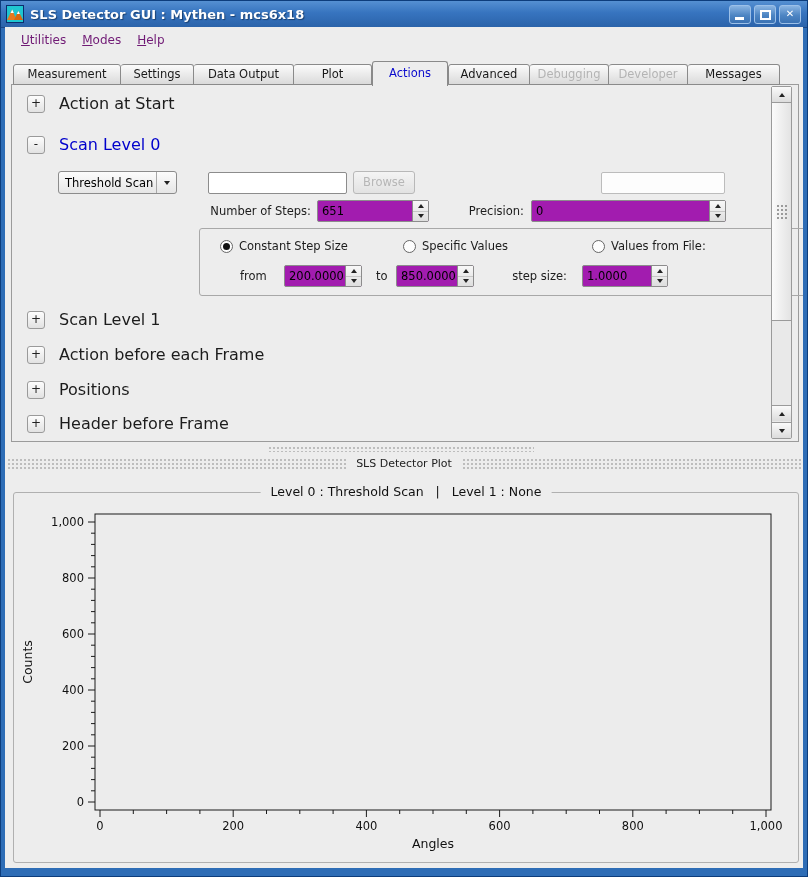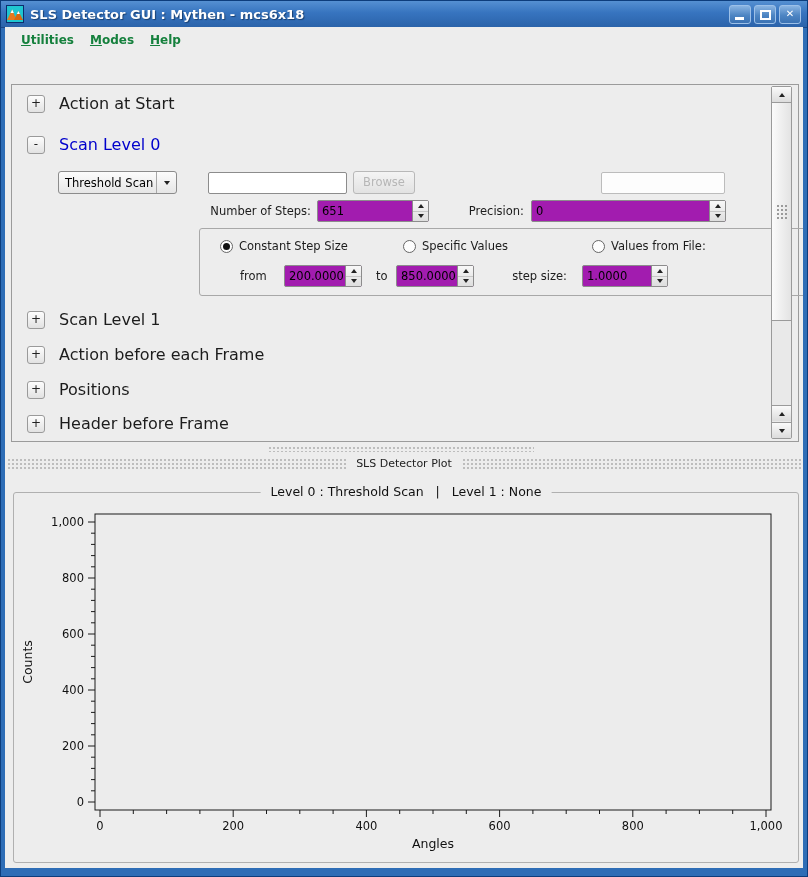--- a/index.html
+++ b/index.html
@@ -12,21 +12,21 @@
   .title{color:#fff;font-size:13px;font-weight:bold;text-shadow:1px 1px 1px #1a4070;white-space:nowrap;}
   .winbtns{margin-left:auto;display:flex;gap:3px;margin-right:6px;}
   .wbtn{width:20px;height:17px;border:1px solid #9cc0e8;border-radius:3px;
     background:linear-gradient(180deg,#8ab4e2 0%,#4d85c3 55%,#3a72b4 100%);
     position:relative;color:#fff;font-size:10px;font-weight:bold;text-align:center;line-height:16px;}
   .glyph-min{position:absolute;left:5px;bottom:3px;width:9px;height:3px;background:#fff;}
   .glyph-max{position:absolute;left:5px;top:4px;width:7px;height:6px;border:2px solid #fff;}
   
   .content{position:absolute;left:4px;top:26px;width:798px;height:841px;background:#ededed;overflow:hidden;}
   .menubar{position:absolute;left:0;top:0;width:100%;height:26px;display:flex;align-items:center;padding-left:8px;box-sizing:border-box;}
-  .menu-item{display:inline-block;font-size:12px;color:#15803d;padding:4px 8px;font-weight:bold;}
+  .menu-item{display:inline-block;font-size:12px;color:#701a75;padding:4px 8px;}
   .menu-item::first-letter{text-decoration:underline;}
   
   .tabrow{position:absolute;left:8px;top:34px;height:24px;display:flex;align-items:flex-end;z-index:3;}
   .tab{box-sizing:border-box;height:21px;border:1px solid #8a8a8a;border-left-width:0;
     background:linear-gradient(180deg,#fbfbfb,#dadada);font-size:11.5px;color:#1a1a1a;
     text-align:center;line-height:19px;border-radius:3px 3px 0 0;}
   .tab:first-child{border-left-width:1px;}
   .tab.selected{height:25px;margin-bottom:-1px;background:#ededed;color:#0a0acd;line-height:23px;border-left-width:1px;z-index:4;border-bottom:none;}
   .tab.selected + .tab{border-left-width:1px;}
   .tab.disabled{color:#b4b4b4;}
@@ -104,20 +104,31 @@
   </div>
 
   <div class="content">
 
     <div class="menubar">
       <span class="menu-item">Utilities</span>
       <span class="menu-item">Modes</span>
       <span class="menu-item">Help</span>
     </div>
 
+    <div class="tabrow">
+      <div class="tab" style="width:108px">Measurement</div>
+      <div class="tab" style="width:73px">Settings</div>
+      <div class="tab" style="width:100px">Data Output</div>
+      <div class="tab" style="width:78px">Plot</div>
+      <div class="tab selected" style="width:76px">Actions</div>
+      <div class="tab" style="width:82px">Advanced</div>
+      <div class="tab disabled" style="width:79px">Debugging</div>
+      <div class="tab disabled" style="width:79px">Developer</div>
+      <div class="tab" style="width:92px">Messages</div>
+    </div>
 
     <div class="contentframe">
 
       <div class="tgl" style="left:15px;top:10px">+</div>
       <span class="seclabel" style="left:47px;top:10px">Action at Start</span>
 
       <div class="tgl" style="left:15px;top:51px">-</div>
       <span class="seclabel blue" style="left:47px;top:51px">Scan Level 0</span>
 
       <div class="combo" style="left:46px;top:86px;width:119px">

